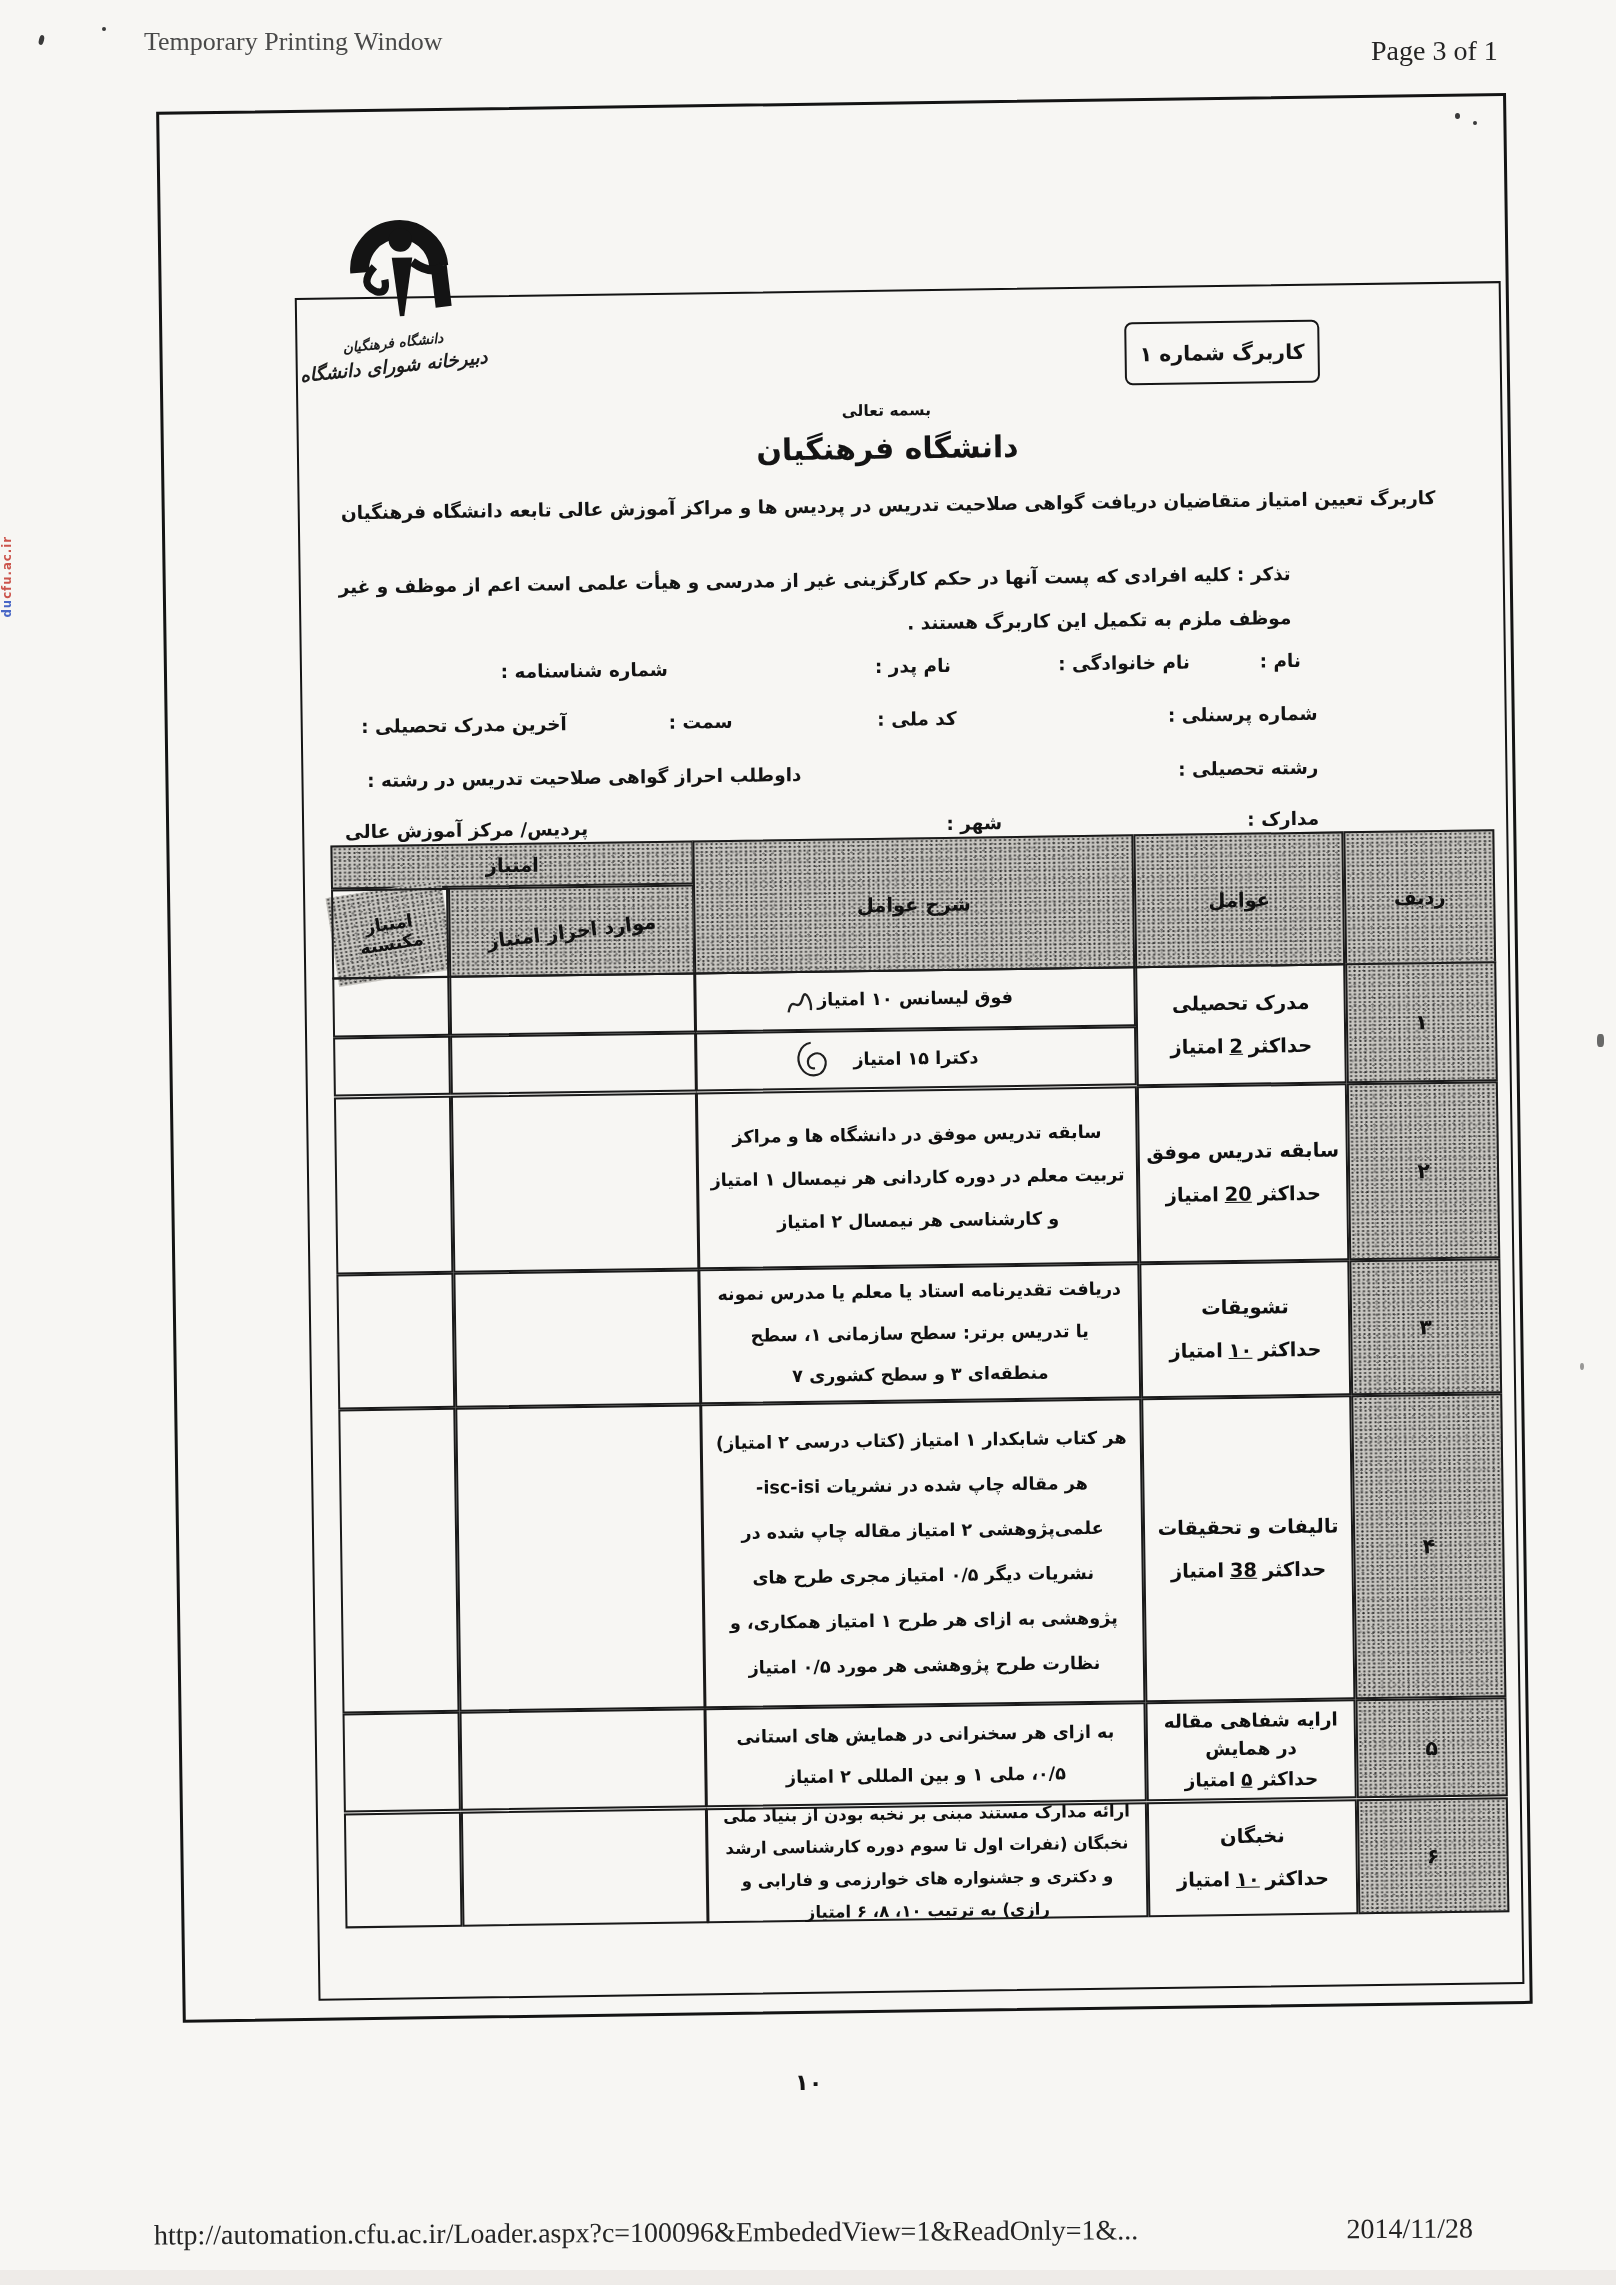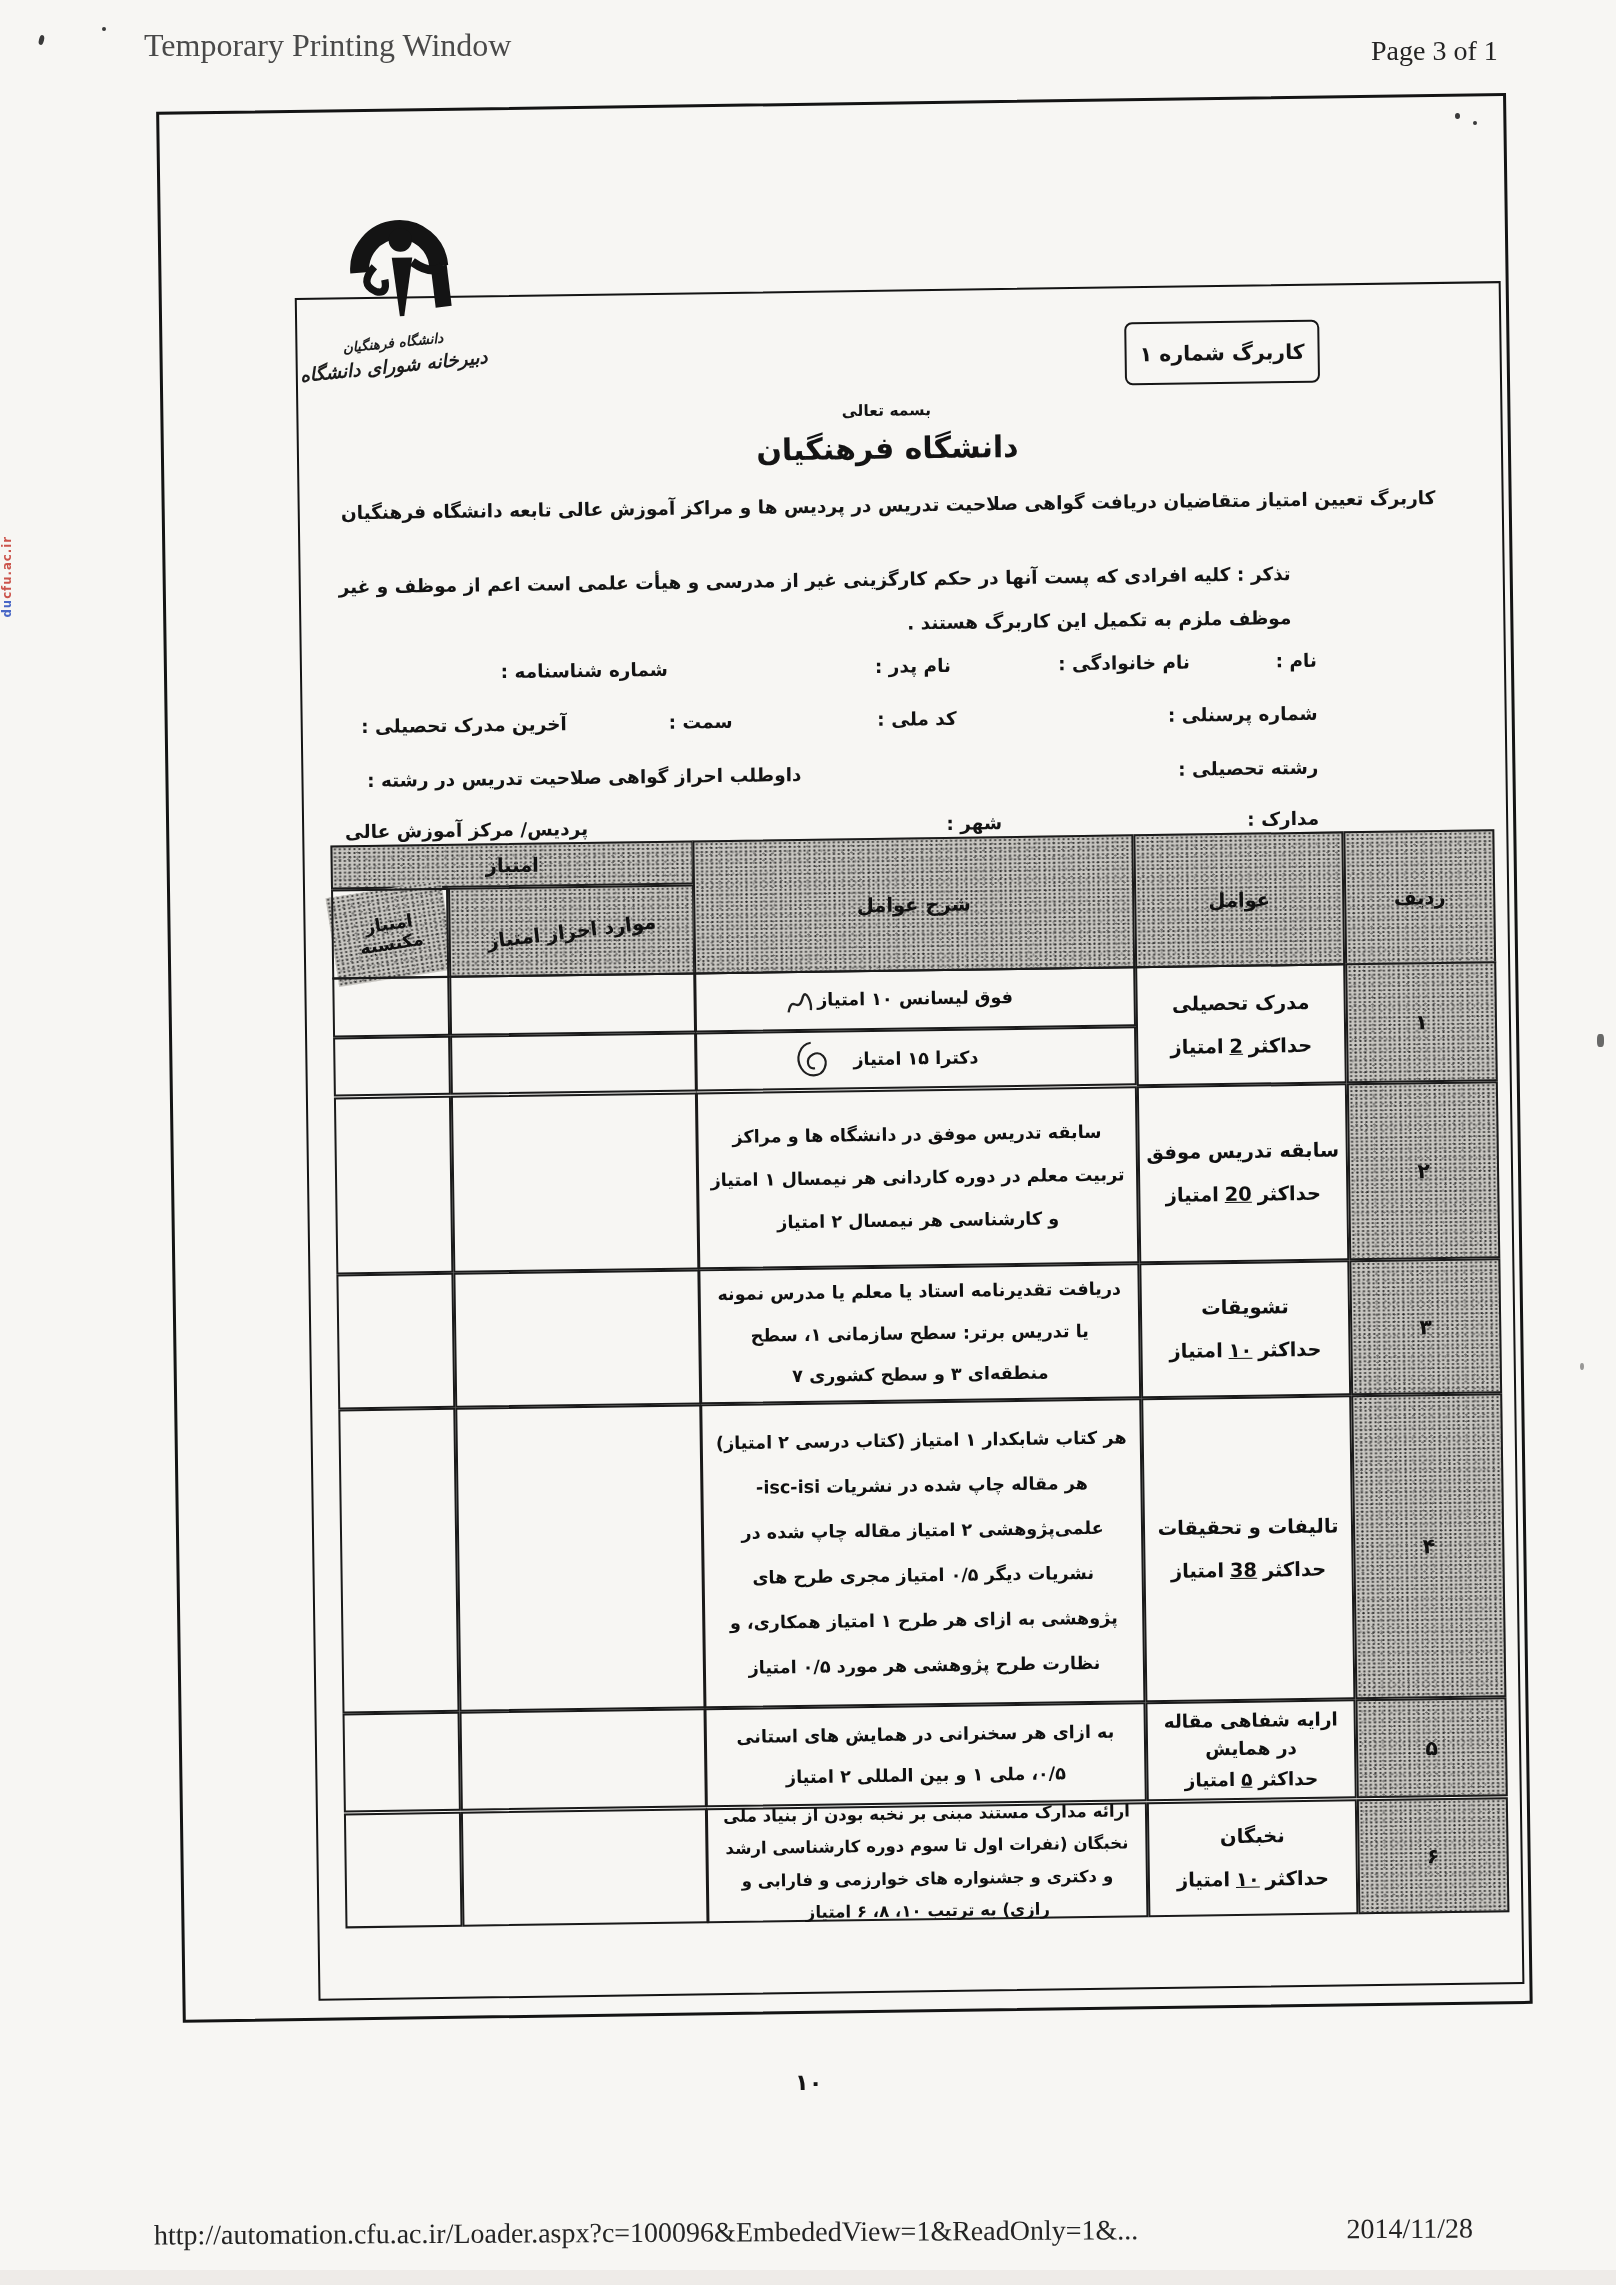--- a/index.html
+++ b/index.html
@@ -55,21 +55,21 @@
   .watermark{position:absolute;left:0px;top:536px;writing-mode:vertical-rl;transform:rotate(180deg);
              font-size:11.7px;font-weight:700;letter-spacing:1px;opacity:.85;}
   .wm-red{color:#c4382f;}
   .wm-blue{color:#2b4fbf;}
   .speck{position:absolute;background:#3a3a3a;border-radius:50%;}
   .scanbar{position:absolute;left:0;top:2270px;width:1617px;height:14.6px;background:#e9e7e3;opacity:.7;}
 </style>
 </head>
 <body>
 
-<div class="abs ltr-serif" style="left:144px;top:27px;font-size:32px;opacity:.82;filter:blur(0.3px);">Temporary Printing Window</div>
+<div class="abs ltr-serif" style="left:144px;top:27px;font-size:26px;opacity:.82;filter:blur(0.3px);">Temporary Printing Window</div>
 <div class="abs ltr-serif" style="left:1371px;top:35px;font-size:28px;">Page 3 of 1</div>
 
 <div class="watermark">
   <span class="wm-blue">du</span><span class="wm-red">cfu.ac.ir</span>
 </div>
 
 <div class="sheet">
 
   <div class="outer-frame"></div>
   <div class="inner-frame"></div>
@@ -87,21 +87,21 @@
   <div class="cap" style="left:127px;top:257px;width:234px;font-size:18.5px;z-index:3;">دبیرخانه شورای دانشگاه</div>
 
   <div class="form-badge fa">کاربرگ شماره ۱</div>
 
   <div class="bismillah fa">بسمه تعالی</div>
   <div class="uni-title fa">دانشگاه فرهنگیان</div>
   <div class="subtitle fa">کاربرگ تعیین امتیاز متقاضیان دریافت گواهی صلاحیت تدریس در پردیس ها و مراکز آموزش عالی تابعه دانشگاه فرهنگیان</div>
   <div class="note fa">تذکر : کلیه افرادی که پست آنها در حکم کارگزینی غیر از مدرسی و هیأت علمی است اعم از موظف و غیر موظف ملزم به تکمیل این کاربرگ هستند .</div>
 
   <div class="frow fa" style="top:564px;">
-    <span style="right:0;">نام :</span>
+    <span style="right:16px;">نام :</span>
     <span style="right:127px;">نام خانوادگی :</span>
     <span style="right:366px;">نام پدر :</span>
     <span style="right:649px;">شماره شناسنامه :</span>
   </div>
   <div class="frow fa" style="top:617px;">
     <span style="right:0;">شماره پرسنلی :</span>
     <span style="right:361px;">کد ملی :</span>
     <span style="right:585px;">سمت :</span>
     <span style="right:751px;">آخرین مدرک تحصیلی :</span>
   </div>

